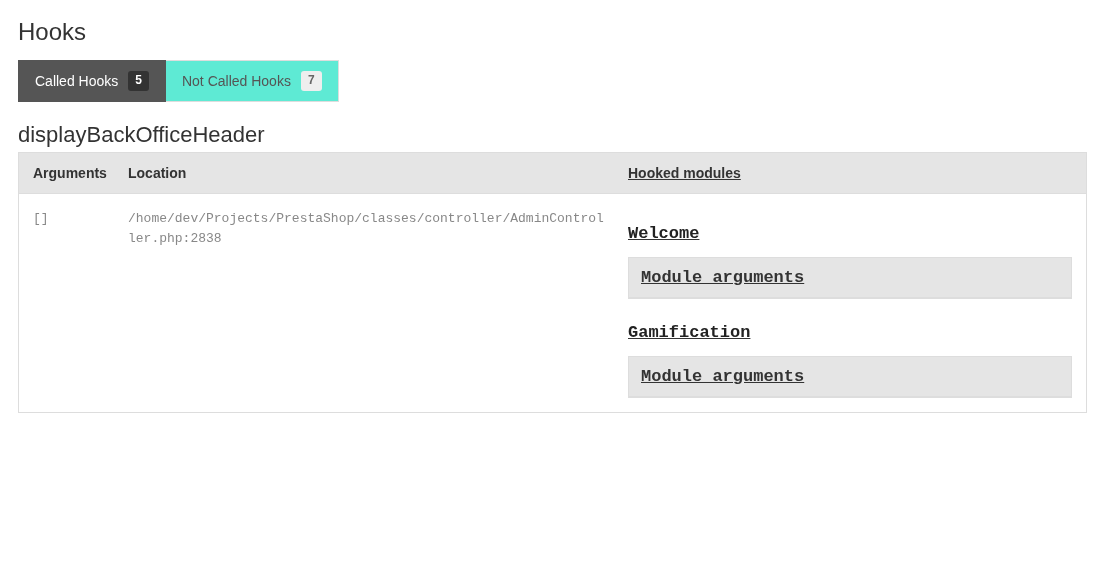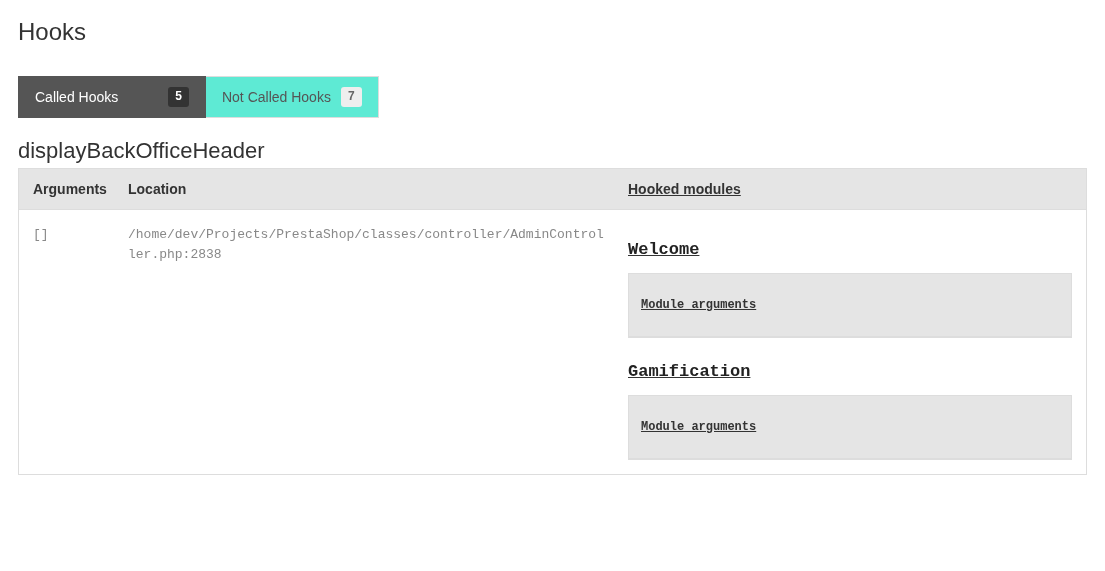--- a/index.html
+++ b/index.html
@@ -10,38 +10,37 @@
     body {
       font-family: -apple-system, BlinkMacSystemFont, "Segoe UI", Helvetica, Arial, sans-serif;
       background: #ffffff;
       padding: 18px;
       color: #333;
     }
     .page-title {
       font-size: 24px;
       font-weight: 400;
       color: #333;
-      margin-bottom: 30px;
+      margin-bottom: 14px;
     }
     .tabs {
       display: flex;
       margin-bottom: 20px;
     }
     .tab {
       display: flex;
       align-items: center;
       padding: 10px 16px;
       font-size: 14px;
       cursor: pointer;
       border: 1px solid transparent;
     }
     .tab.active {
       background: #555;
       color: #fff;
-      gap: 40px;
     }
     .tab.inactive {
       background: #5eead4;
       color: #555;
       border: 1px solid #ddd;
       border-left: none;
     }
     .badge {
       display: inline-block;
       min-width: 20px;
@@ -118,23 +117,23 @@
       font-weight: 700;
       color: #222;
       margin-bottom: 14px;
       margin-top: 16px;
     }
     .args-box {
       border: 1px solid #ddd;
     }
     .args-box-header {
       background: #e5e5e5;
-      padding: 24px 12px;
+      padding: 10px 12px;
       font-family: "SFMono-Regular", Consolas, "Liberation Mono", Menlo, Courier, monospace;
-      font-size: 12px;
+      font-size: 17px;
       font-weight: 700;
       color: #333;
       border-bottom: 1px solid #ddd;
     }
     .args-box-body {
       padding: 10px 12px;
       font-family: "SFMono-Regular", Consolas, "Liberation Mono", Menlo, Courier, monospace;
       font-size: 13px;
       color: #444;
       line-height: 1.6;

